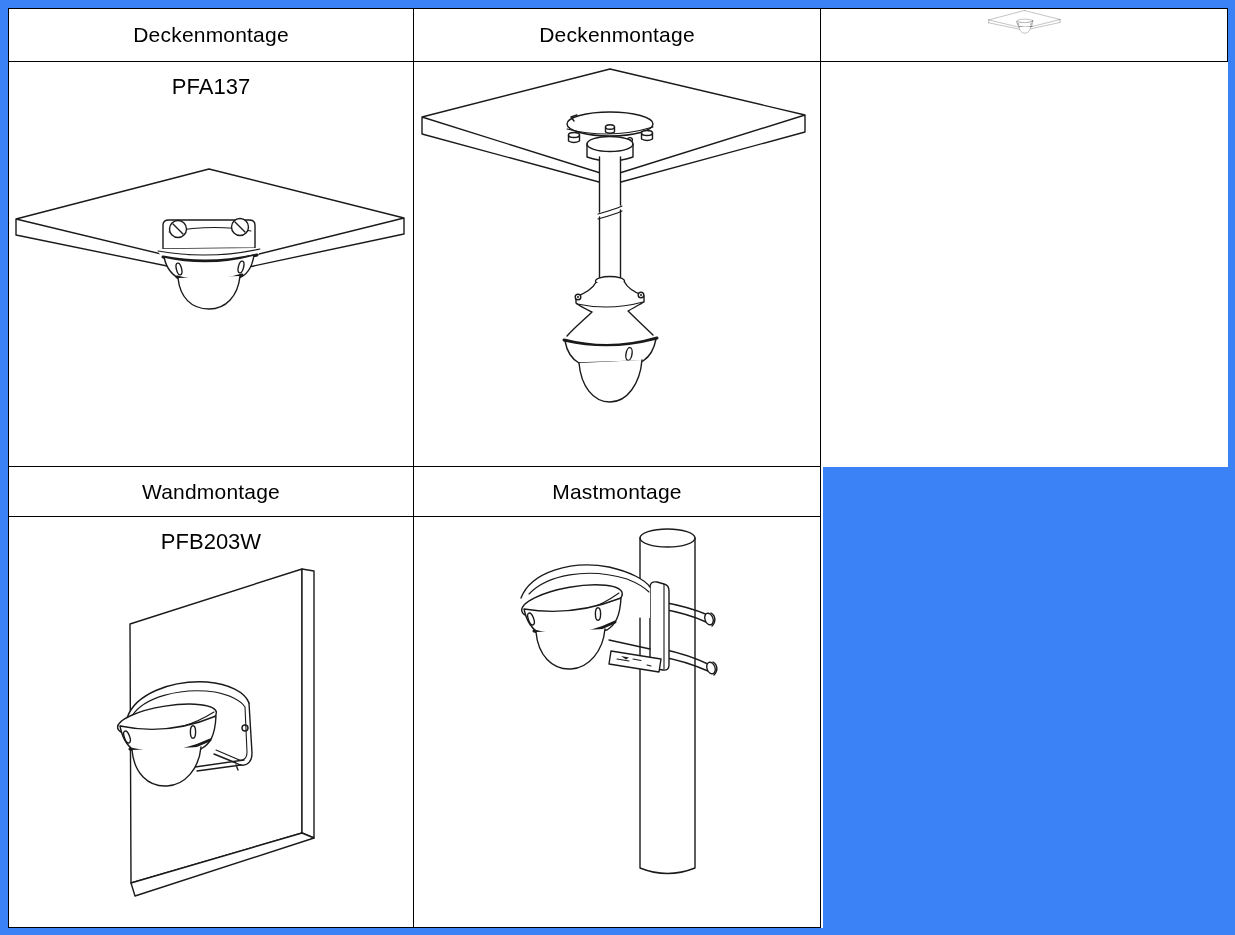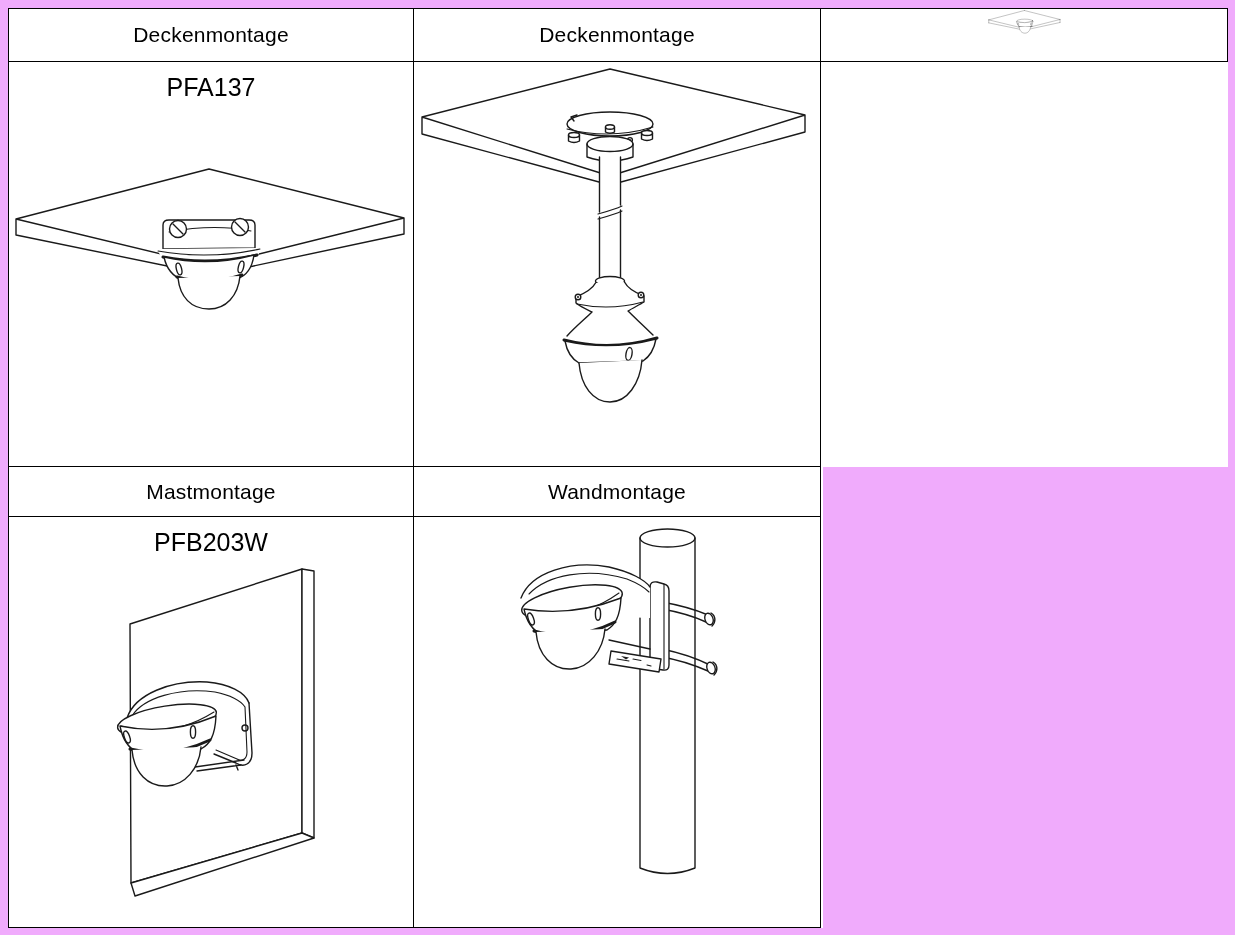--- a/index.html
+++ b/index.html
@@ -1,26 +1,26 @@
 <!DOCTYPE html>
 <html><head>
 <meta charset="utf-8">
 <style>
   html,body{margin:0;padding:0;background:#ffffff;}
-  .canvas{position:relative;width:1235px;height:935px;background:#f0abfc;
+  .canvas{position:relative;width:1235px;height:935px;background:#3b82f6;
           font-family:"Liberation Sans",sans-serif;color:#000;overflow:hidden;}
   .tables{position:absolute;left:8px;top:8px;}
   .tbl{display:grid;border-left:1.5px solid #000;border-top:1.5px solid #000;background:#fff;}
   .t1{grid-template-columns:405px 407px 407px;grid-template-rows:53px 405px;}
   .t2{grid-template-columns:405px 407px;grid-template-rows:50px 411px;border-top:none;width:813.5px;}
   .cell{border-right:1.5px solid #000;border-bottom:1.5px solid #000;box-sizing:border-box;background:#fff;overflow:hidden;}
   .hdr{display:flex;align-items:center;justify-content:center;font-size:21px;letter-spacing:0.2px;}
   .cnt{display:flex;flex-direction:column;align-items:center;}
   .center{justify-content:center;}
-  .product{font-size:25px;line-height:26px;margin-top:12px;text-align:center;}
+  .product{font-size:22px;line-height:26px;margin-top:12px;text-align:center;}
   svg{display:block;}
   .ln{stroke:#1a1a1a;fill:none;stroke-width:1.4;stroke-linecap:round;stroke-linejoin:round;}
   .f{fill:#ffffff;stroke:none;}
   .fs{fill:#ffffff;stroke:#1a1a1a;stroke-width:1.4;stroke-linejoin:round;}
   .bold{stroke:#1a1a1a;fill:none;stroke-width:3;stroke-linecap:round;}
   .thin{stroke:#1a1a1a;fill:none;stroke-width:1.1;stroke-linecap:round;}
   .dk{fill:#1a1a1a;stroke:none;}
 </style>
 </head>
 <body>
@@ -124,22 +124,22 @@
             <path class="fs" d="M148,277 C150,288 155,295 162,299 L226,297 C232,293 237,286 239,275 Q193,287 148,277 Z"></path>
             <ellipse class="fs" cx="212" cy="290" rx="3" ry="6.5" transform="rotate(10 212 290)"></ellipse>
             <path class="f" d="M162,299 C164,322 176,338 193,338 C210,338 223,320 225,296 Z"></path>
             <path class="ln" d="M162,299 C164,322 176,338 193,338 C210,338 223,320 225,296"></path>
           </g>
         </svg>
       </div>
     </div>
 
     <div class="tbl t2">
+      <div class="cell hdr">Wandmontage</div>
       <div class="cell hdr">Mastmontage</div>
-      <div class="cell hdr">Wandmontage</div>
 
       <div class="cell cnt">
         <div class="product">PFB203W</div>
         <svg width="400" height="368" viewBox="0 0 400 368" style="margin-top:1px">
           <g>
             <path class="fs" d="M119,68 L291,13 L291,277 L120,327 Z"></path>
             <path class="fs" d="M291,13 L303,15 L303,282 L291,277 Z"></path>
             <path class="fs" d="M120,327 L124,340 L303,282 L291,277 Z"></path>
           </g>
           <g>

